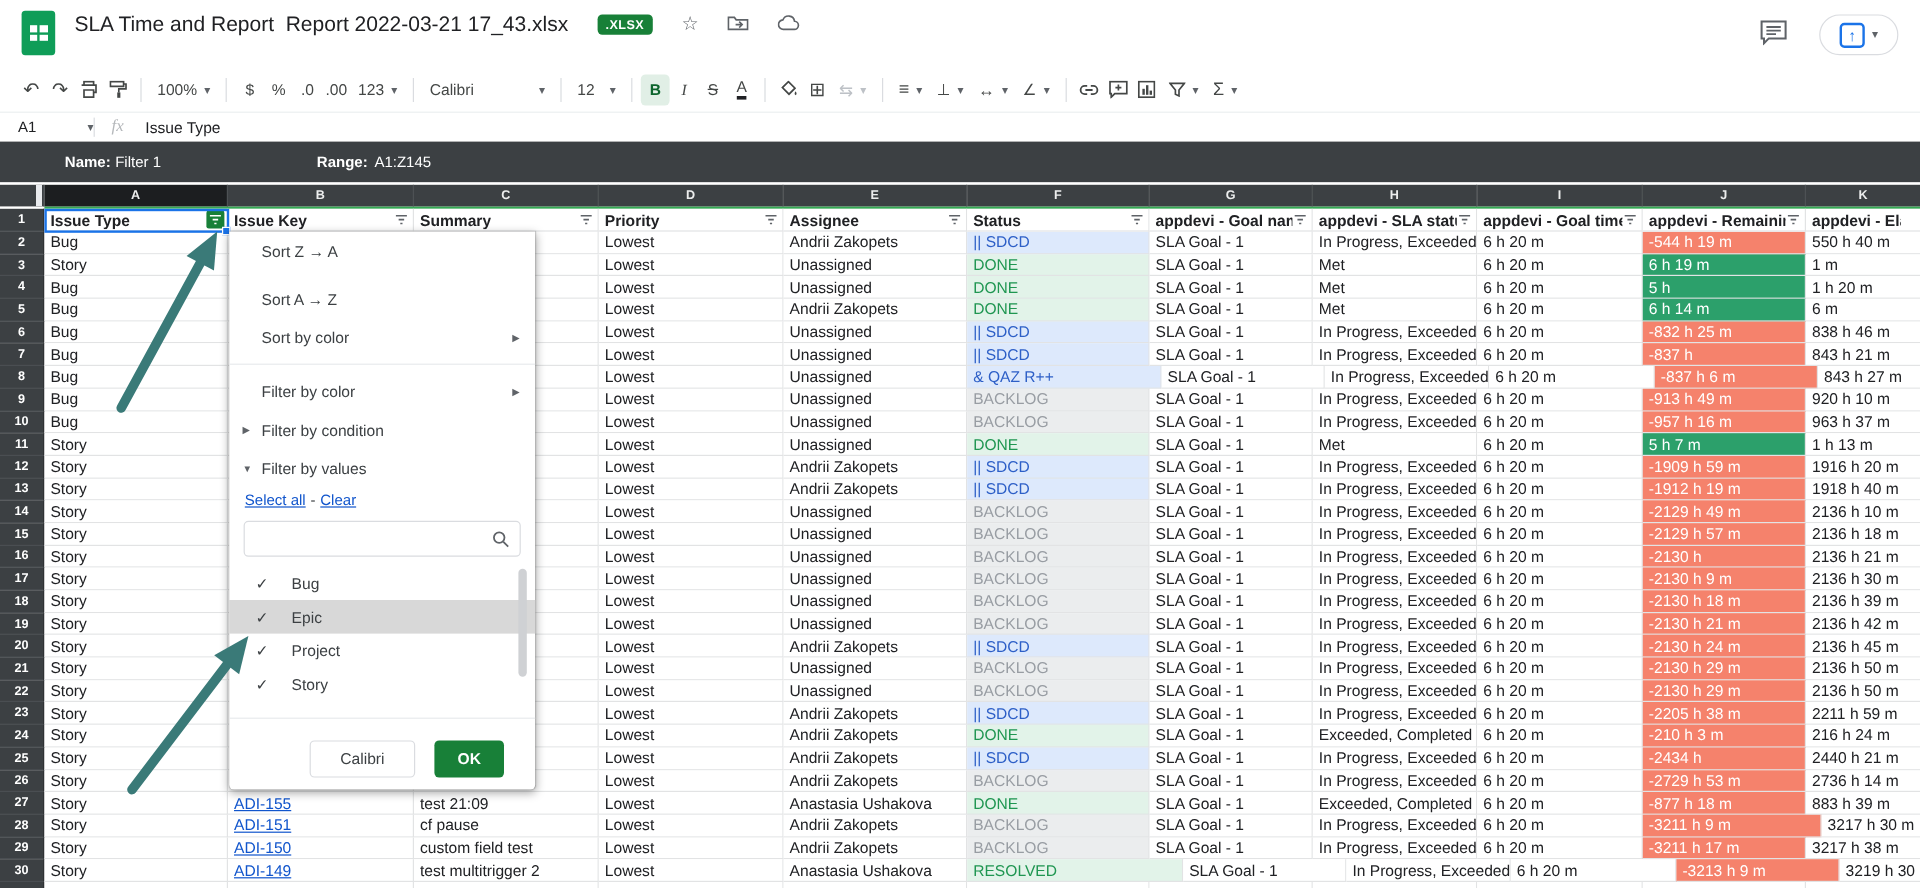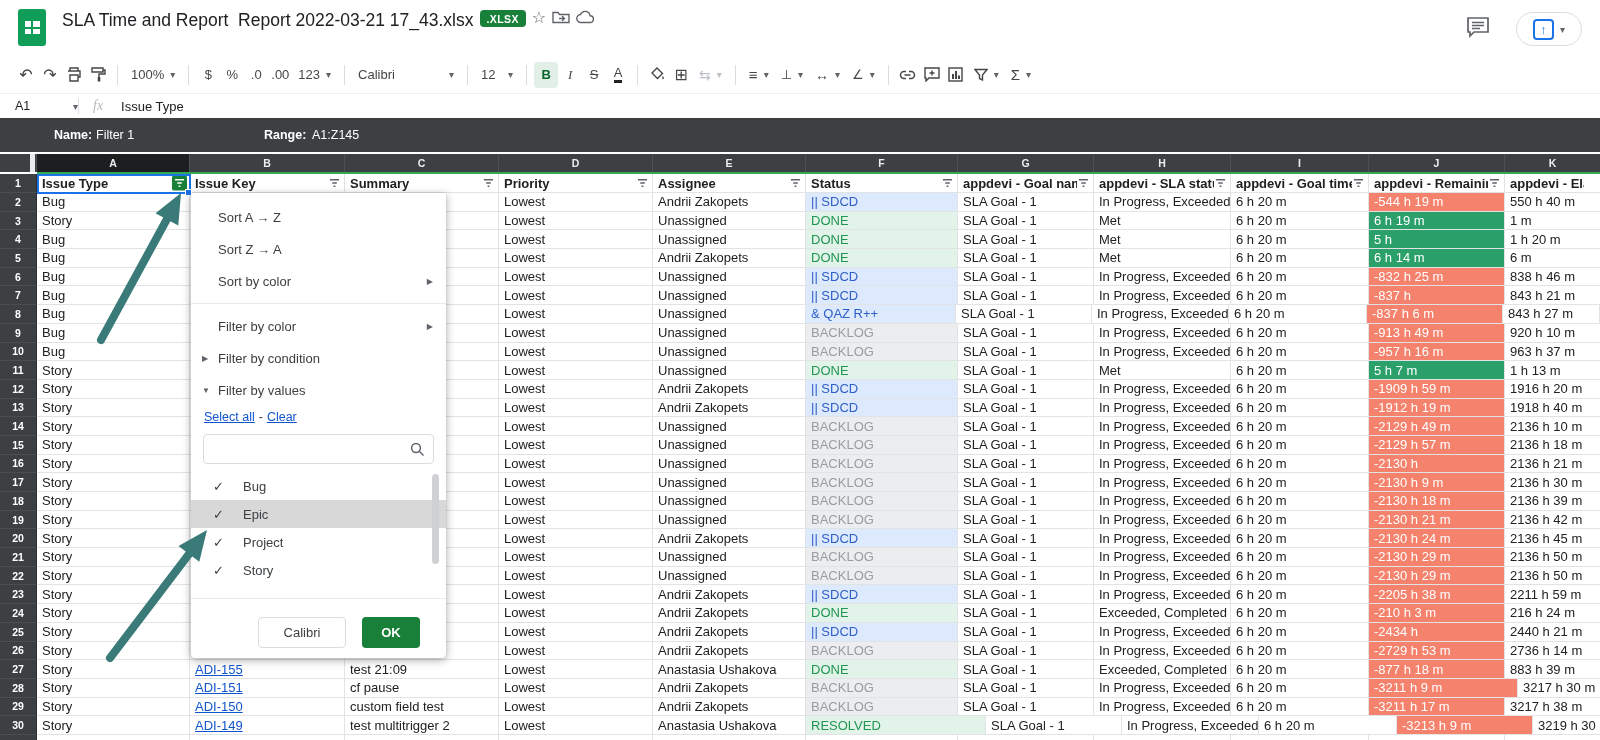--- a/index.html
+++ b/index.html
@@ -7,21 +7,21 @@
   .app { position:relative; width:1600px; height:740px; overflow:hidden; background:#fff;
          font-family:"Liberation Sans",sans-serif; color:#202124; }
 
   
   .titlebar { position:absolute; left:0; top:0; width:100%; height:56px; background:#fff; }
   .logo { position:absolute; left:18px; top:9px; width:28px; height:37px; background:#0f9d58;
           border-radius:3px; display:flex; align-items:center; justify-content:center; }
   .logo .grid4 { width:15px; height:13px; display:grid; grid-template-columns:1fr 1fr;
           grid-template-rows:1fr 1fr; gap:2px; }
   .logo .grid4 span { background:#fff; }
-  .title-row { position:absolute; left:62px; top:10px; display:flex; align-items:flex-start; gap:6px; }
+  .title-row { position:absolute; left:62px; top:10px; display:flex; align-items:center; gap:24px; }
   .doc-title { font-size:17.5px; color:#202124; white-space:pre; }
   .badge { background:#188038; color:#fff; font-size:10.5px; font-weight:bold; letter-spacing:.4px;
            padding:2.5px 7px; border-radius:4px; }
   .tb-ico { color:#5f6368; font-size:16px; line-height:1; }
   .menu-row { position:absolute; left:56px; top:33px; display:flex; align-items:center; }
   .menu-item { font-size:13.5px; padding:2px 7px; border-radius:4px; color:#202124; }
   .last-edit { font-size:12.5px; color:#5f6368; text-decoration:underline; margin-left:10px; }
   .top-right { position:absolute; right:18px; top:12px; display:flex; align-items:center; gap:26px; }
   .share-pill { width:66px; height:34px; border:1px solid #dadce0; border-radius:17px;
                 display:flex; align-items:center; justify-content:center; gap:6px; }
@@ -476,21 +476,21 @@
         <div class="c dc rem-red" style="width:136px">-837 h</div>
         <div class="c dc " style="flex:1 0 96px">843 h 21 m</div>
       </div>
       <div class="row drow">
         <div class="c rh">8</div>
         <div class="c dc " style="width:153px">Bug</div>
         <div class="c dc " style="width:155px"></div>
         <div class="c dc " style="width:154px"></div>
         <div class="c dc " style="width:154px">Lowest</div>
         <div class="c dc " style="width:153px">Unassigned</div>
-        <div class="c dc st-blue" style="width:150px">&amp; QAZ R++</div>
+        <div class="c dc st-blue" style="width:162px">&amp; QAZ R++</div>
         <div class="c dc " style="width:136px">SLA Goal - 1</div>
         <div class="c dc " style="width:137px">In Progress, Exceeded</div>
         <div class="c dc " style="width:138px">6 h 20 m</div>
         <div class="c dc rem-red" style="width:136px">-837 h 6 m</div>
         <div class="c dc " style="flex:1 0 96px">843 h 27 m</div>
       </div>
       <div class="row drow">
         <div class="c rh">9</div>
         <div class="c dc " style="width:153px">Bug</div>
         <div class="c dc " style="width:155px"></div>
@@ -811,22 +811,22 @@
         <div class="c dc" style="width:138px"></div>
         <div class="c dc" style="width:136px"></div>
         <div class="c dc" style="flex:1 0 96px"></div>
       </div>
     </div>
 
   <div class="sel-a1"></div>
   <div class="fill-handle"></div>
 
   <div class="fmenu">
+    <div class="mi">Sort Z → A</div>
     <div class="mi mi-first">Sort A → Z</div>
-    <div class="mi">Sort Z → A</div>
     <div class="mi">
       <span>Sort by color</span>
       <span class="sub-arr">▶</span>
     </div>
     <div class="mdiv"></div>
     <div class="mi">
       <span>Filter by color</span>
       <span class="sub-arr">▶</span>
     </div>
     <div class="mi">

